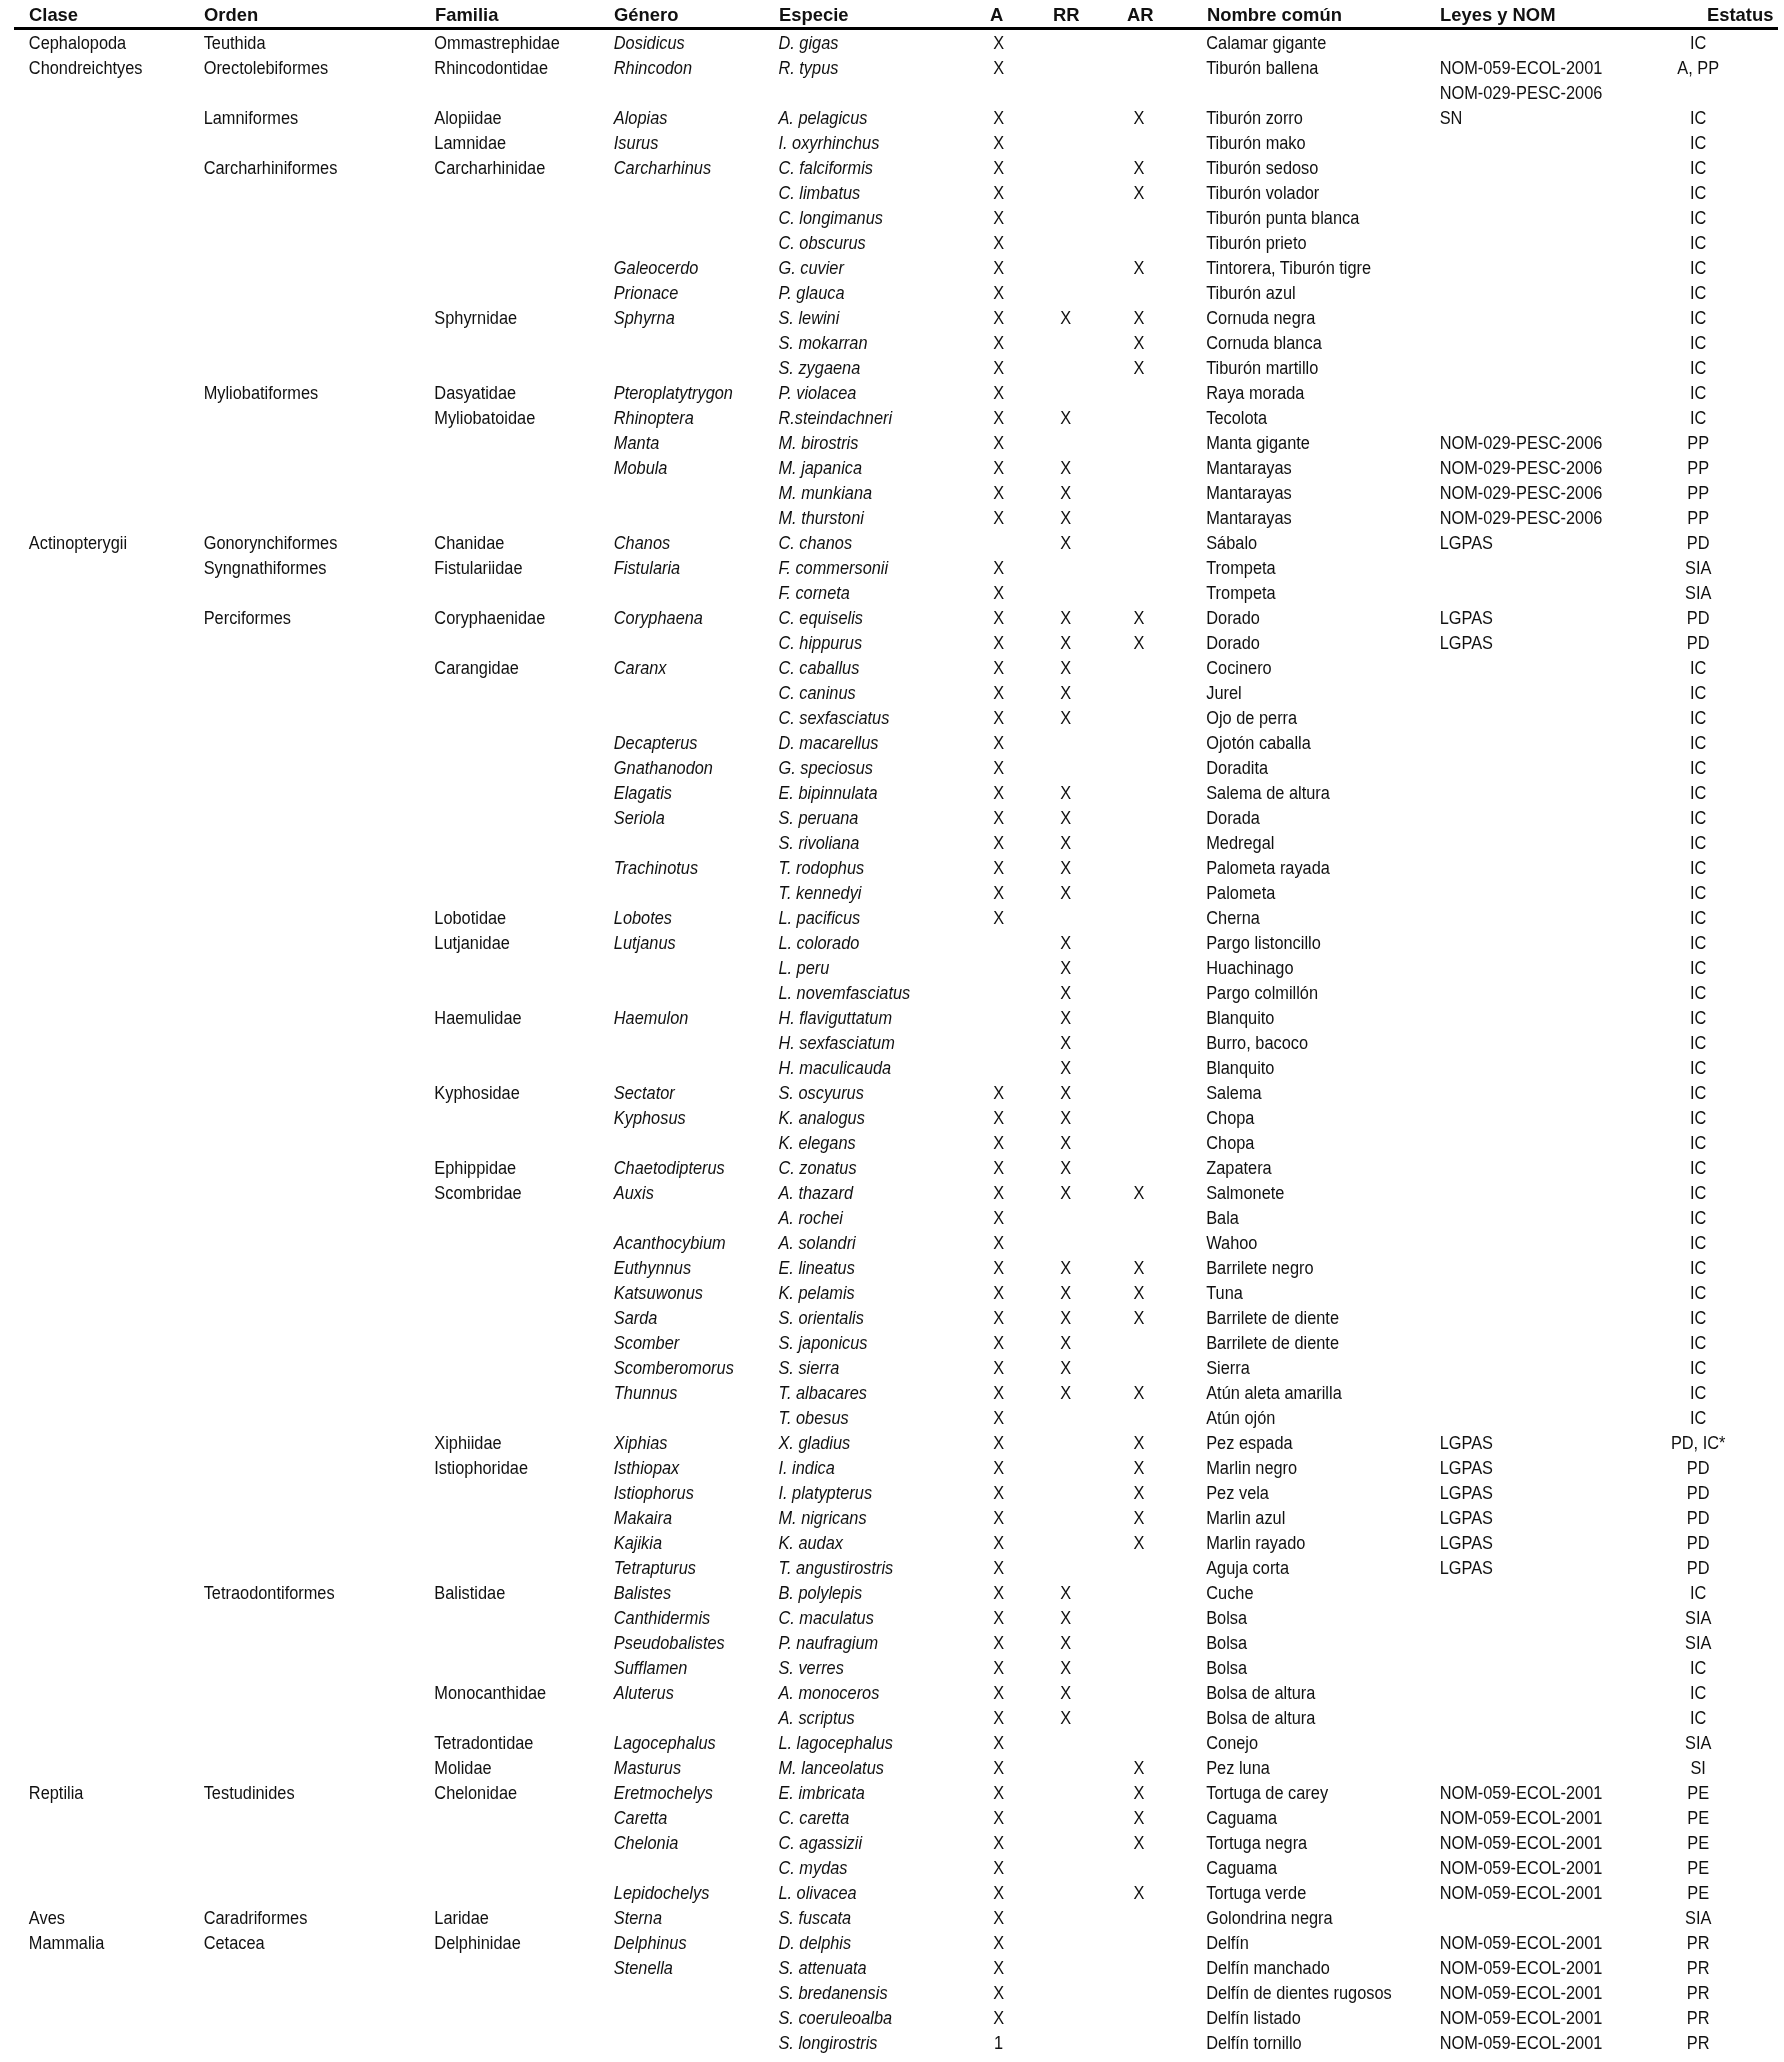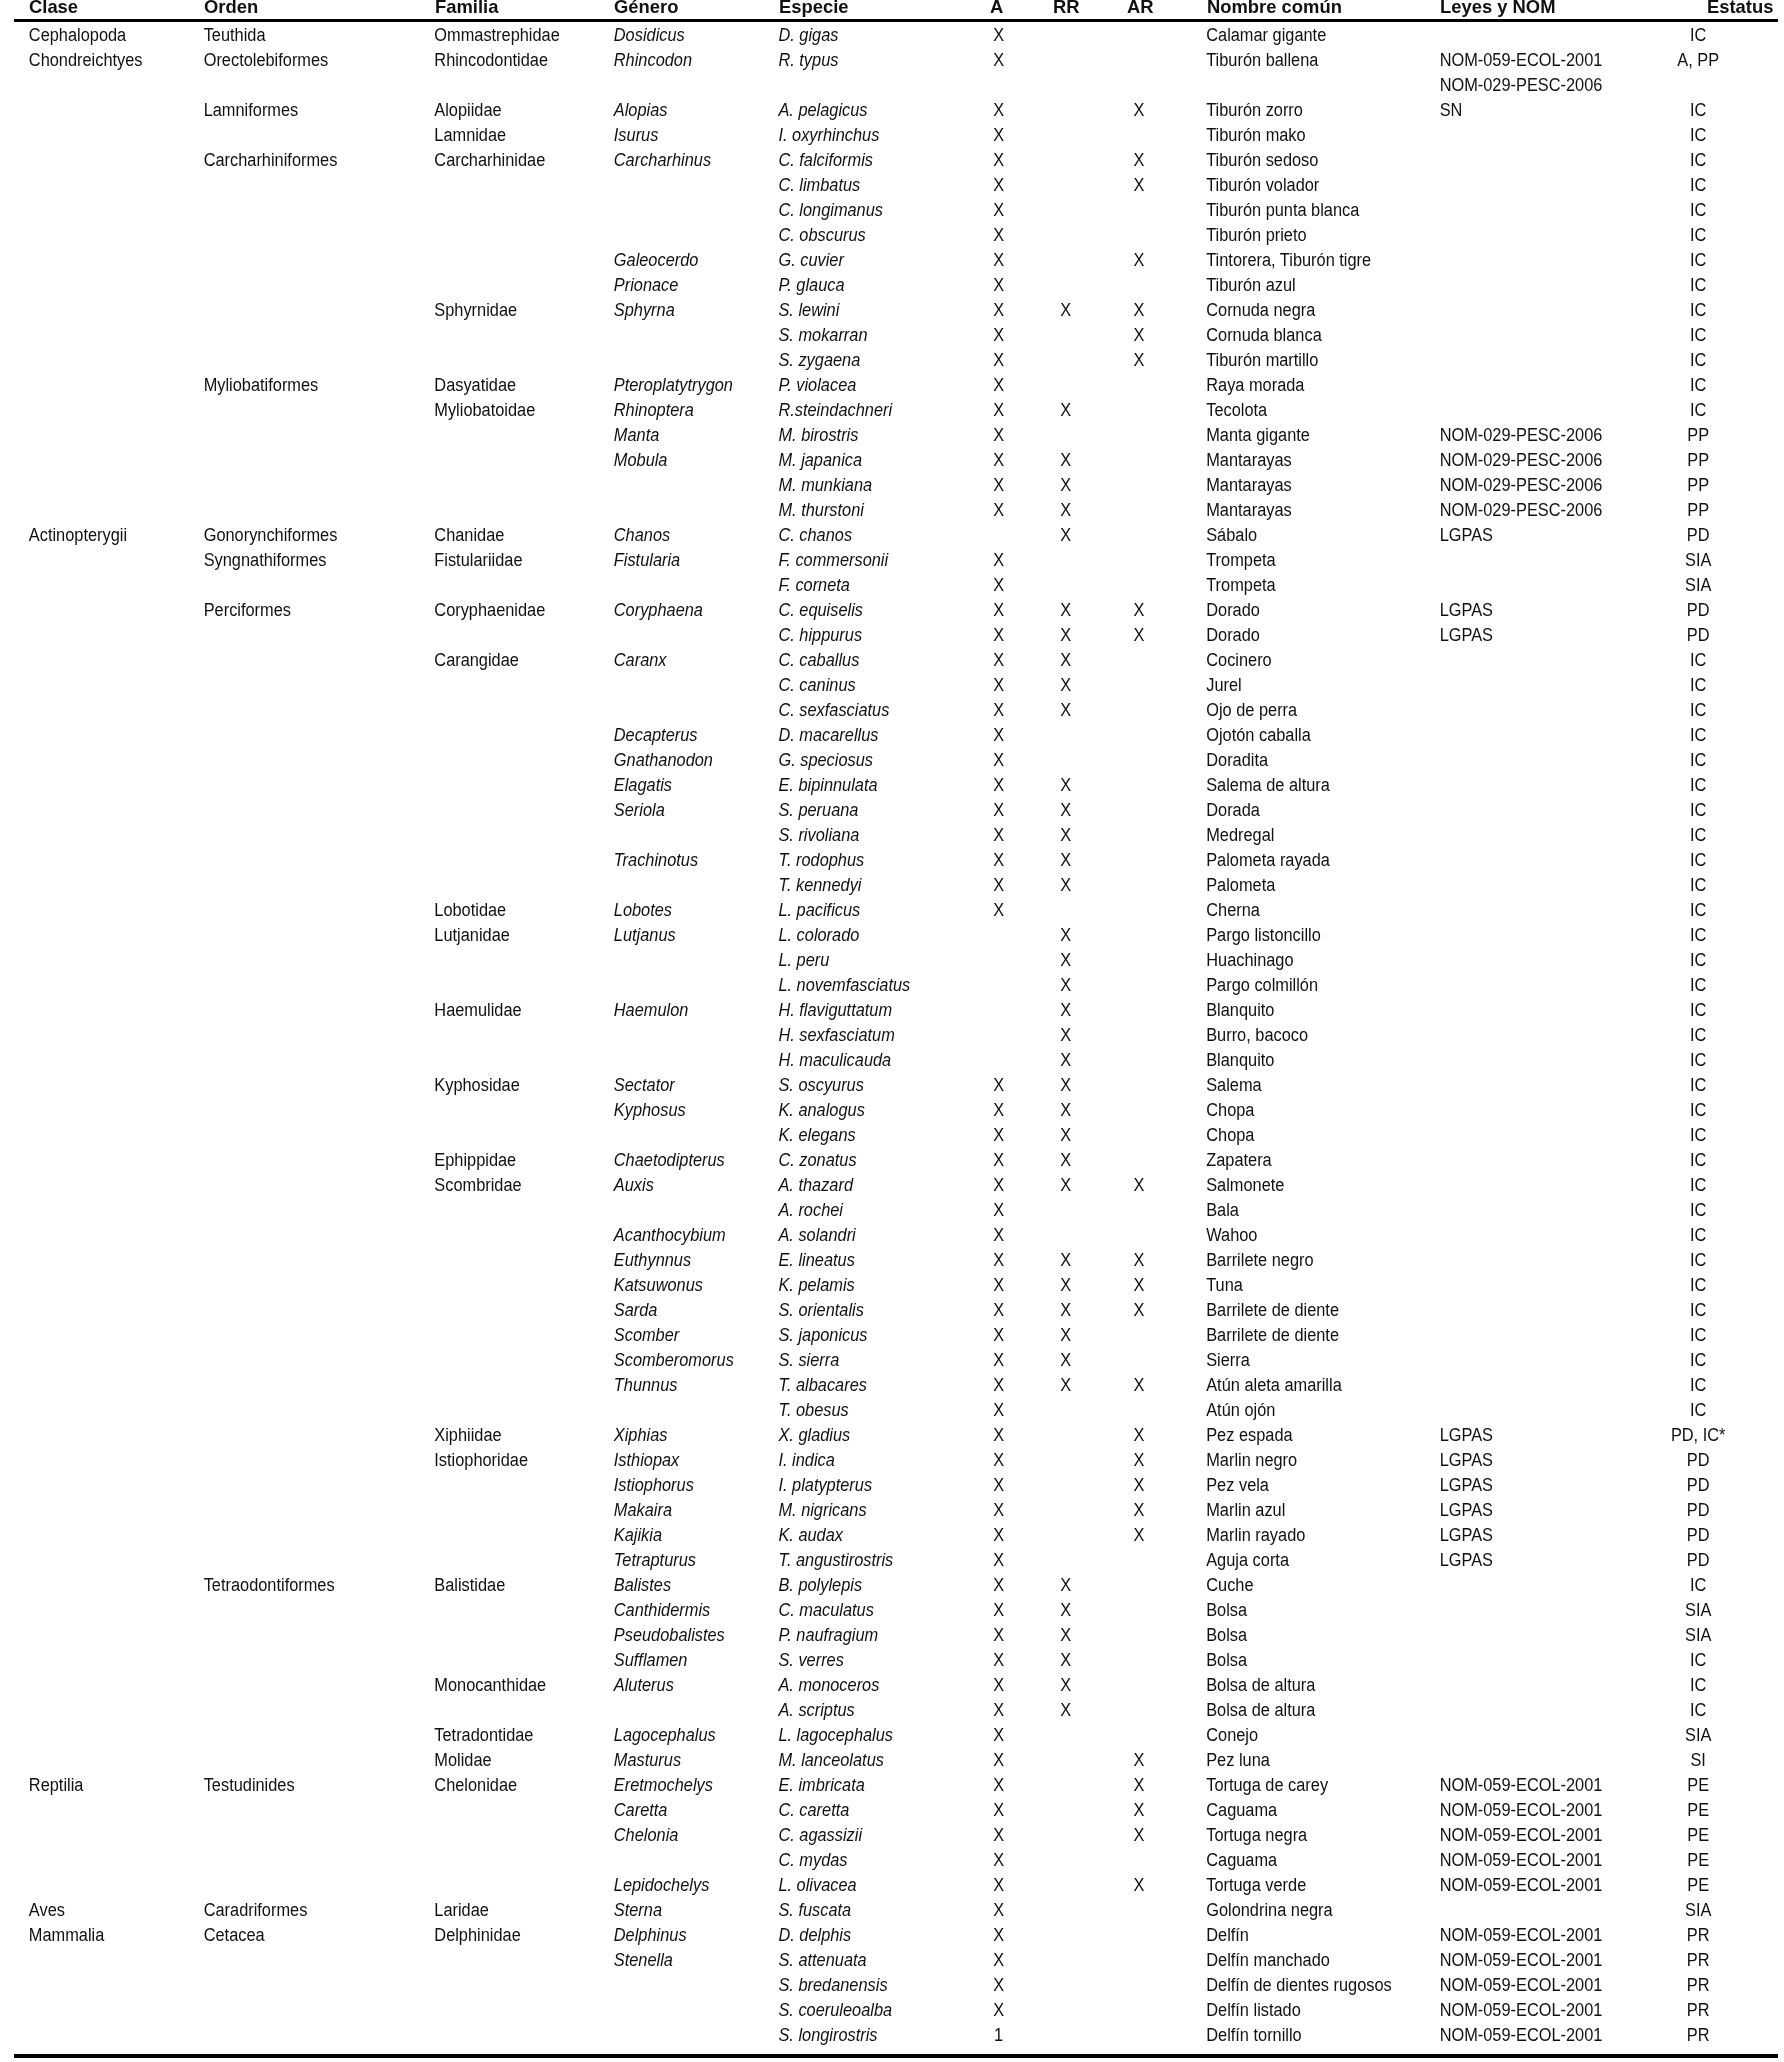--- a/index.html
+++ b/index.html
@@ -1,18 +1,18 @@
 <!DOCTYPE html>
 <html style="font-size:14px"><head>
 <meta charset="utf-8">
 <style>
   html, body { margin:0; padding:0; background:#ffffff; }
   body { width:1785px; height:2063px; overflow:hidden; position:relative;
          font-family:"Liberation Sans", sans-serif; color:#111; }
-  .page { position:absolute; left:0; top:8px; width:1785px; height:1655px; }
+  .page { position:absolute; left:0; top:16px; width:1785px; height:1655px; }
   .hdr { position:absolute; top:-12.3px; left:0; width:1785px; height:21px; font-size:18.4px; font-weight:bold; }
   .hdr span { position:absolute; white-space:nowrap; }
   .rule-top { position:absolute; left:14px; width:1764px; top:10.5px; height:3.5px; background:#000; }
   .rule-bot { position:absolute; left:14px; width:1764px; top:2046px; height:3.5px; background:#000; }
   .rows { position:absolute; left:0; top:15px; width:1785px; }
   .row { position:relative; height:25px; font-size:17.6px; line-height:25px; transform:scaleX(0.93); transform-origin:0 0; width:1919px; }
   .row span { position:absolute; top:0; white-space:nowrap; }
   .c-clase  { left:31px; }
   .c-orden  { left:219px; }
   .c-fam    { left:467px; }

